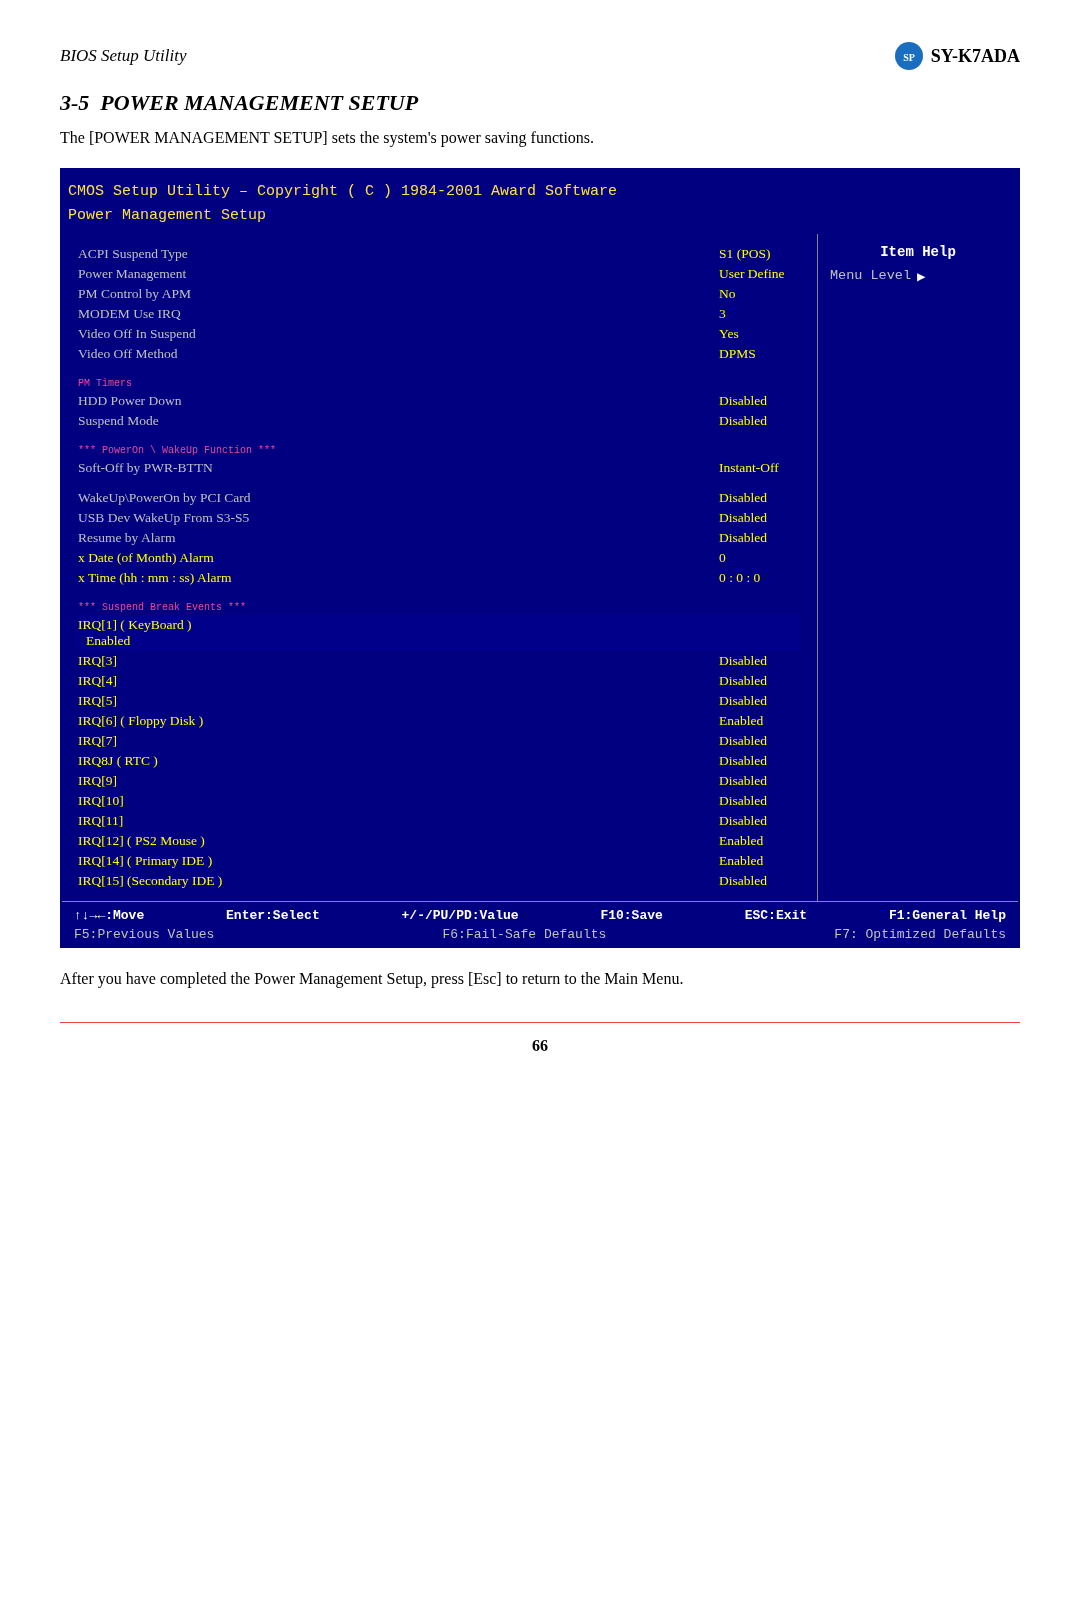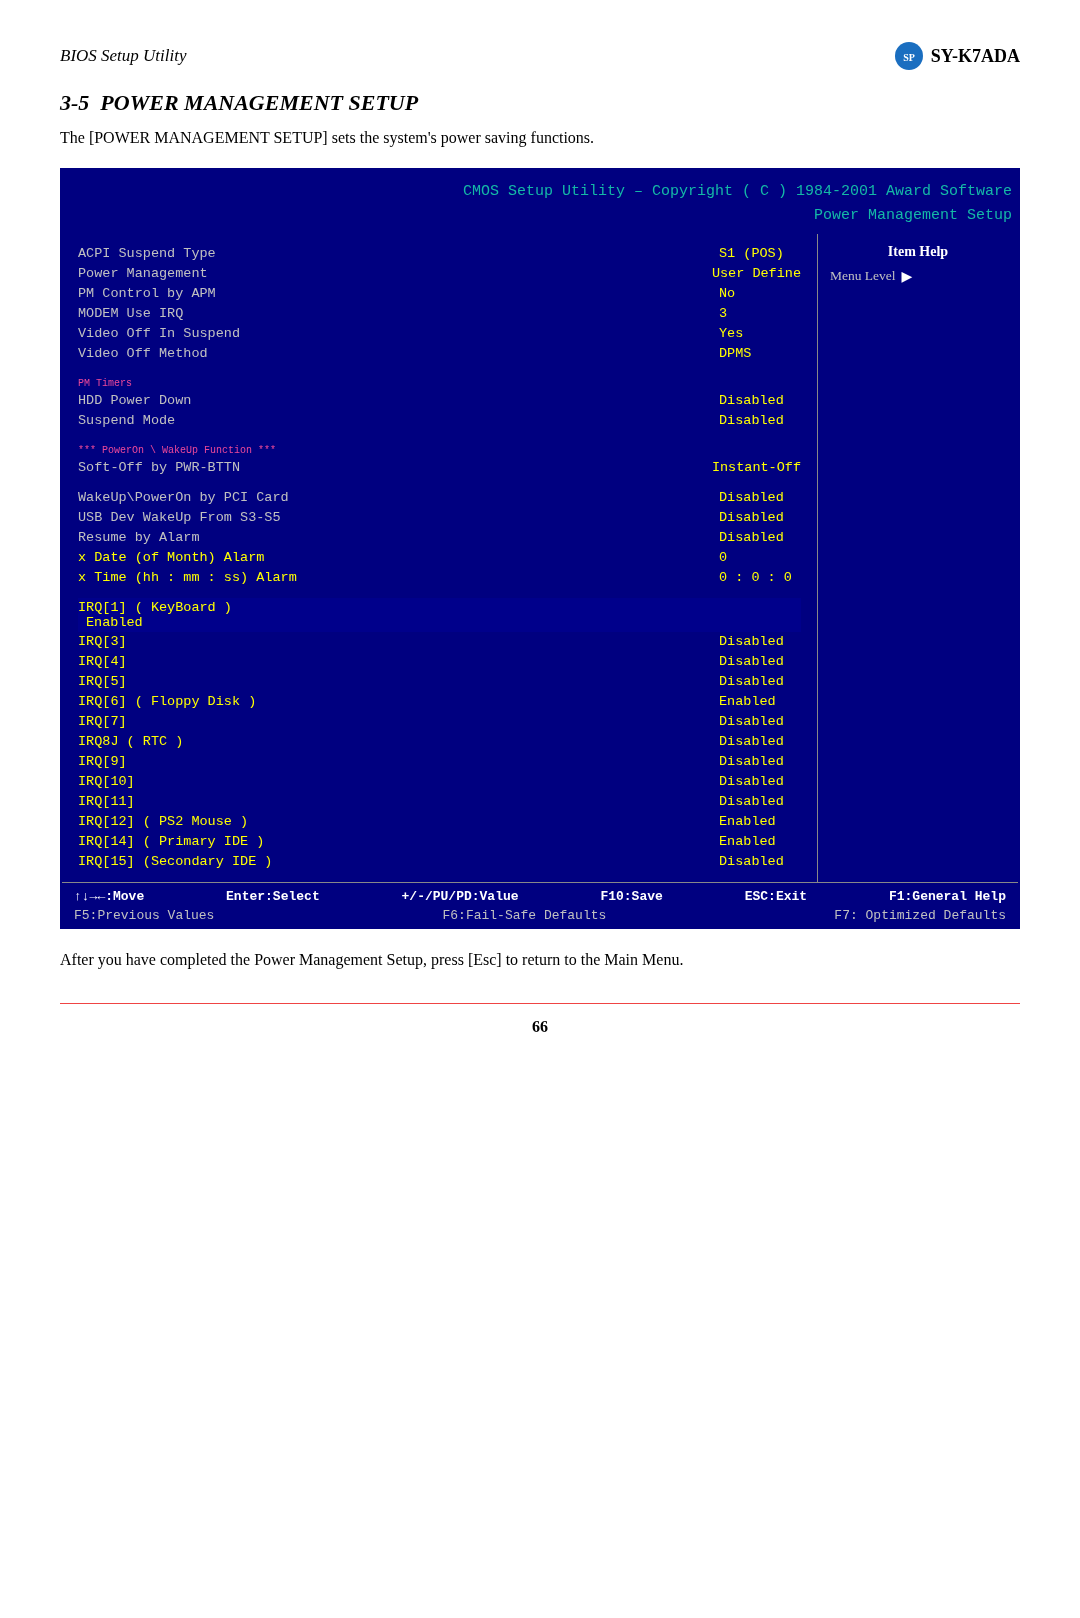--- a/index.html
+++ b/index.html
@@ -45,48 +45,48 @@
     }
     .cmos-box {
       border: 2px solid #000080;
       background: #000080;
       color: #c0c0c0;
       font-family: "Courier New", Courier, monospace;
       font-size: 14px;
     }
     .cmos-header {
       background: #000080;
-      color: #14b8a6;
-      text-align: right;
+      color: #fde047;
+      text-align: left;
       padding: 10px 6px 6px 6px;
       font-size: 15px;
       line-height: 1.6;
     }
     .cmos-body {
       display: flex;
       flex-direction: row;
       background: #000080;
     }
     .cmos-main {
       flex: 1;
       padding: 10px 16px;
       border-right: 1px solid #888;
     }
     .cmos-sidebar {
       width: 200px;
       padding: 10px 12px;
       color: #ffffff;
-      font-family: Liberation Serif, serif;
     }
     .cmos-row {
       display: flex;
       justify-content: space-between;
       align-items: baseline;
       padding: 2px 0;
       min-height: 20px;
+      font-family: Liberation Serif, serif;
     }
     .cmos-row.highlighted {
       background: #00008b;
       flex-direction: column;
     }
     .row-label {
       color: #c0c0c0;
       font-size: 13.5px;
       flex: 0 0 auto;
       max-width: 290px;
@@ -249,20 +249,21 @@
         </div>
         <div class="cmos-row">
           <span class="row-label yellow">x Date (of   Month) Alarm</span>
           <span class="row-value">0</span>
         </div>
         <div class="cmos-row">
           <span class="row-label yellow">x Time (hh : mm : ss) Alarm</span>
           <span class="row-value">0 : 0 : 0</span>
         </div>
         <div class="spacer"></div>
+        <div class="section-label">*** Suspend Break Events ***</div>
         <div class="cmos-row highlighted">
           <span class="row-label yellow">IRQ[1]  (   KeyBoard  )</span>
           <span class="row-value">Enabled</span>
         </div>
         <div class="cmos-row">
           <span class="row-label yellow">IRQ[3]</span>
           <span class="row-value">Disabled</span>
         </div>
         <div class="cmos-row">
           <span class="row-label yellow">IRQ[4]</span>

